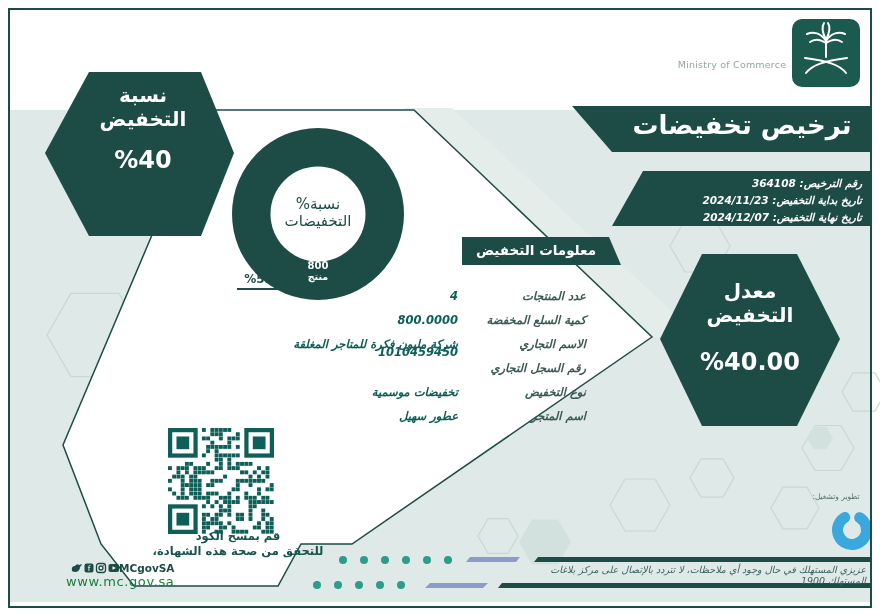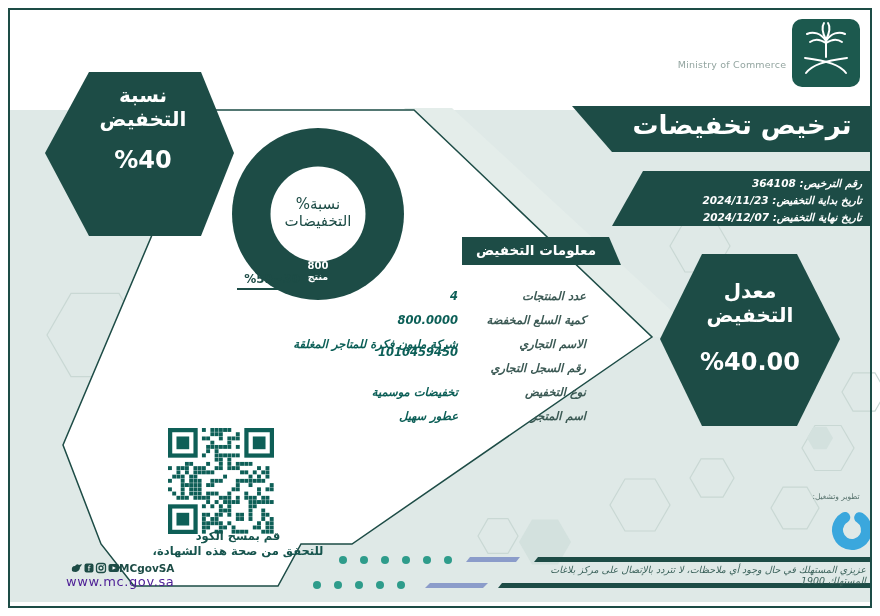--- a/index.html
+++ b/index.html
@@ -25,21 +25,21 @@
   .hex-line{font-size:20px;font-weight:bold;line-height:24px;}
   .hex-value{font-size:24px;font-weight:bold;}
   .donut-center{font-size:15px;font-weight:normal;line-height:17px;color:#1d4c46;}
   .donut-count{font-size:10px;font-weight:bold;line-height:11px;color:#fff;}
   .range-label{font-size:12px;font-weight:bold;color:#1d4c46;}
   .info-title{font-size:13.5px;font-weight:bold;color:#fff;}
   .info-label{font-size:11.5px;font-weight:600;color:#3c5a55;}
   .info-value{font-size:11.5px;font-weight:bold;color:#0c5f57;}
   .qr-caption{font-size:11.5px;font-weight:bold;line-height:15px;color:#16544d;}
   .handle{font-size:10.5px;font-weight:bold;color:#1d4c46;}
-  .website{font-size:13px;color:#4c1d95;letter-spacing:.6px;}
+  .website{font-size:13px;color:#15803d;letter-spacing:.6px;}
   .developer{font-size:7.5px;color:#55706b;}
   .notice{font-size:9.5px;color:#3a615a;}
 </style>
 </head>
 <body>
 
 <div id="card">
 
   <div id="pale"></div>
 

